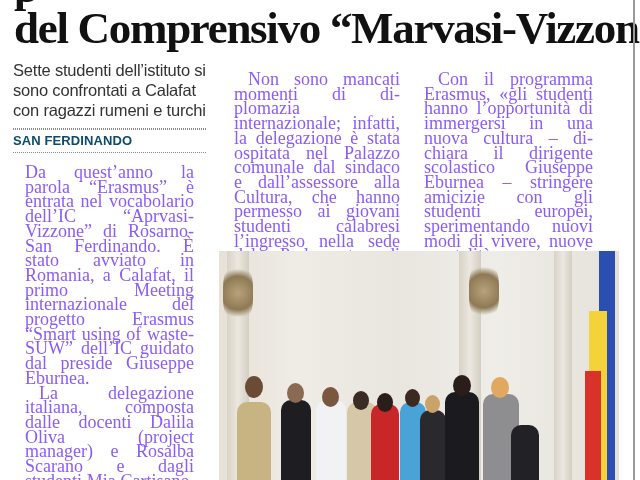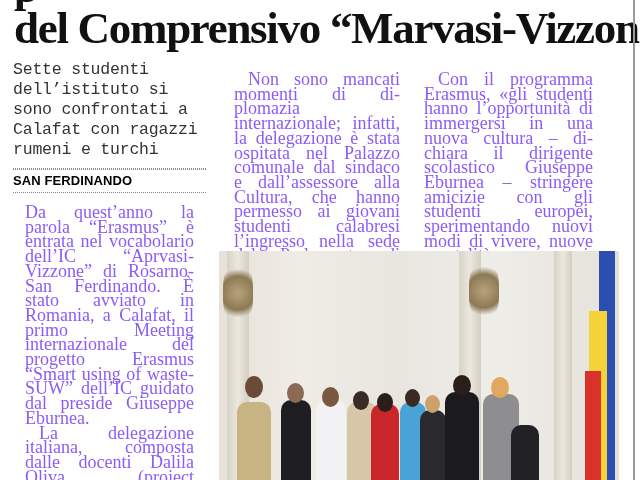--- a/index.html
+++ b/index.html
@@ -19,33 +19,33 @@
       font-family: "Liberation Serif", serif; font-weight: bold;
       font-size: 45px; line-height: 48px; color: #111; white-space: nowrap;
       letter-spacing: -1.3px;
     }
     .vrule {
       position: absolute; left: 633px; top: 0; width: 2px; height: 480px;
       background: #9a9a9a;
     }
     .col1 { position: absolute; left: 13px; top: 60px; width: 193px; }
     .subhead {
-      font-family: Liberation Mono, monospace; font-size: 16.5px; line-height: 20px;
+      font-family: Liberation Sans, sans-serif; font-size: 16.5px; line-height: 20px;
       color: #333; letter-spacing: -0.2px;
     }
     .dots {
       height: 0; border-top: 1px dotted #8a8a8a; margin: 0;
     }
     .byline {
       font-family: "Liberation Sans", sans-serif; font-weight: bold;
       font-size: 13px; color: #111; padding: 3px 0 4px 0; letter-spacing: -0.2px;
     }
     .dateline {
       font-family: "Liberation Sans", sans-serif; font-weight: bold;
-      font-size: 13px; color: #000000; padding: 3px 0 4px 0; letter-spacing: 0.1px;
+      font-size: 13px; color: #0c4a6e; padding: 3px 0 4px 0; letter-spacing: 0.1px;
     }
     .body {
       font-family: "Liberation Serif", serif; font-size: 18px; line-height: 14.7px;
       color: #8b5cf6; text-align: justify; margin: 12px;
       hyphens: manual;
     }
     .body p { margin: 0; }
     .indent { text-indent: 14px; }
     .col2 { position: absolute; left: 222px; top: 60px; width: 190px; }
     .col3 { position: absolute; left: 412px; top: 60px; width: 193px; }

